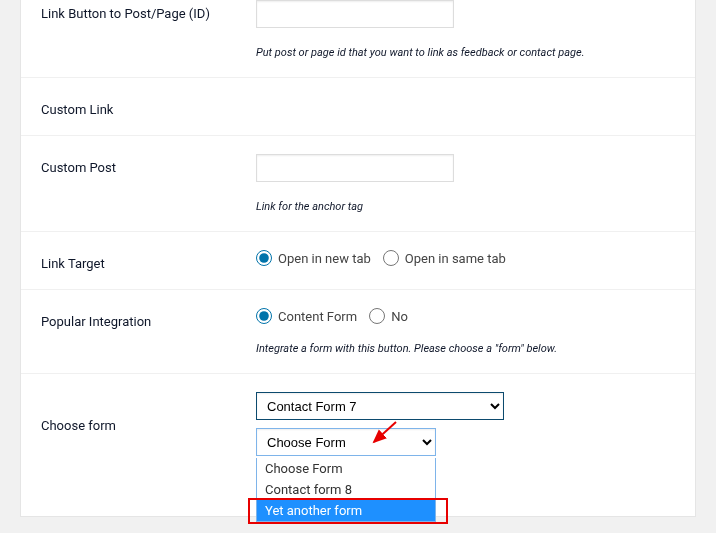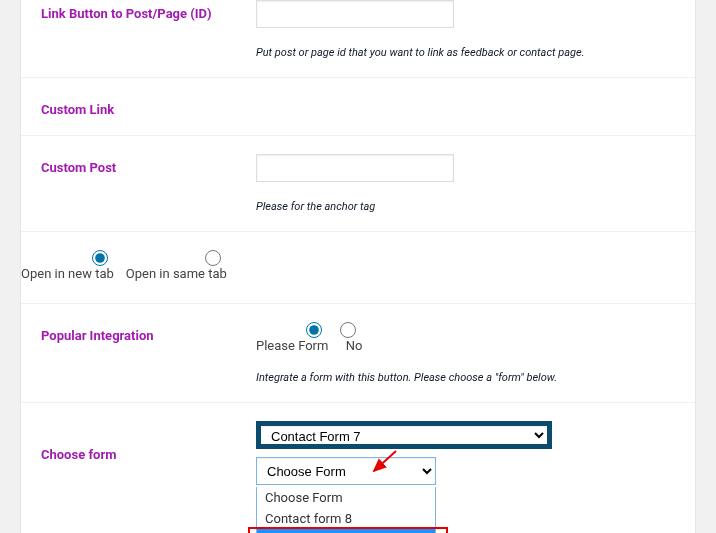--- a/index.html
+++ b/index.html
@@ -22,22 +22,22 @@
     .form-row {
       display: flex;
       border-bottom: 1px solid #f0f0f0;
       padding: 18px 0;
     }
     .form-row:last-child { border-bottom: none; }
     .form-label {
       width: 235px;
       padding-left: 20px;
       padding-top: 6px;
-      color: #a21caf;
-      font-weight: 700;
+      color: #0f172a;
+      font-weight: 400;
     }
     .form-field {
       flex: 1;
       padding-right: 20px;
     }
     .form-field input[type="text"] {
       width: 198px;
       height: 28px;
       border: 1px solid #ddd;
       box-shadow: inset 0 1px 2px rgba(0,0,0,0.07);
@@ -51,34 +51,33 @@
       font-size: 11px;
     }
     .radio-group {
       display: flex;
       align-items: center;
       gap: 4px;
       margin-bottom: 4px;
     }
     .radio-item {
       display: inline-flex;
-      align-items: flex-end;
+      align-items: center;
       margin-right: 8px;
-      flex-direction: column;
     }
     input[type="radio"] {
       width: 16px;
       height: 16px;
       margin-right: 6px;
       accent-color: #0073aa;
     }
     select {
-      width: 296px;
+      width: 248px;
       height: 28px;
-      border: 5px solid #0c4a6e;
+      border: 1px solid #0c4a6e;
       background: #fff;
       padding: 2px 6px;
       font-size: 13px;
       box-shadow: inset 0 1px 2px rgba(0,0,0,0.07);
     }
     .select-stack {
       position: relative;
     }
     .select2 {
       width: 180px;
@@ -131,46 +130,47 @@
   </div>
 
   <div class="form-row">
     <div class="form-label">Custom Link</div>
   </div>
 
   <div class="form-row">
     <div class="form-label">Custom Post</div>
     <div class="form-field">
       <input type="text" value="" style="">
-      <p class="description">Please for the anchor tag</p>
-    </div>
-  </div>
-
-  <div class="form-row">
+      <p class="description">Link for the anchor tag</p>
+    </div>
+  </div>
+
+  <div class="form-row">
+    <div class="form-label">Link Target</div>
     <div class="form-field">
       <div class="radio-group">
         <label class="radio-item">
           <input type="radio" name="linktarget" checked="" style="">
           <span>Open in new tab</span>
         </label>
         <label class="radio-item">
           <input type="radio" name="linktarget" style="">
           <span>Open in same tab</span>
         </label>
       </div>
     </div>
   </div>
 
   <div class="form-row">
     <div class="form-label">Popular Integration</div>
     <div class="form-field">
       <div class="radio-group">
         <label class="radio-item">
           <input type="radio" name="integration" checked="" style="">
-          <span>Please Form</span>
+          <span>Content Form</span>
         </label>
         <label class="radio-item">
           <input type="radio" name="integration" style="">
           <span>No</span>
         </label>
       </div>
       <p class="description">Integrate a form with this button. Please choose a "form" below.</p>
     </div>
   </div>
 

